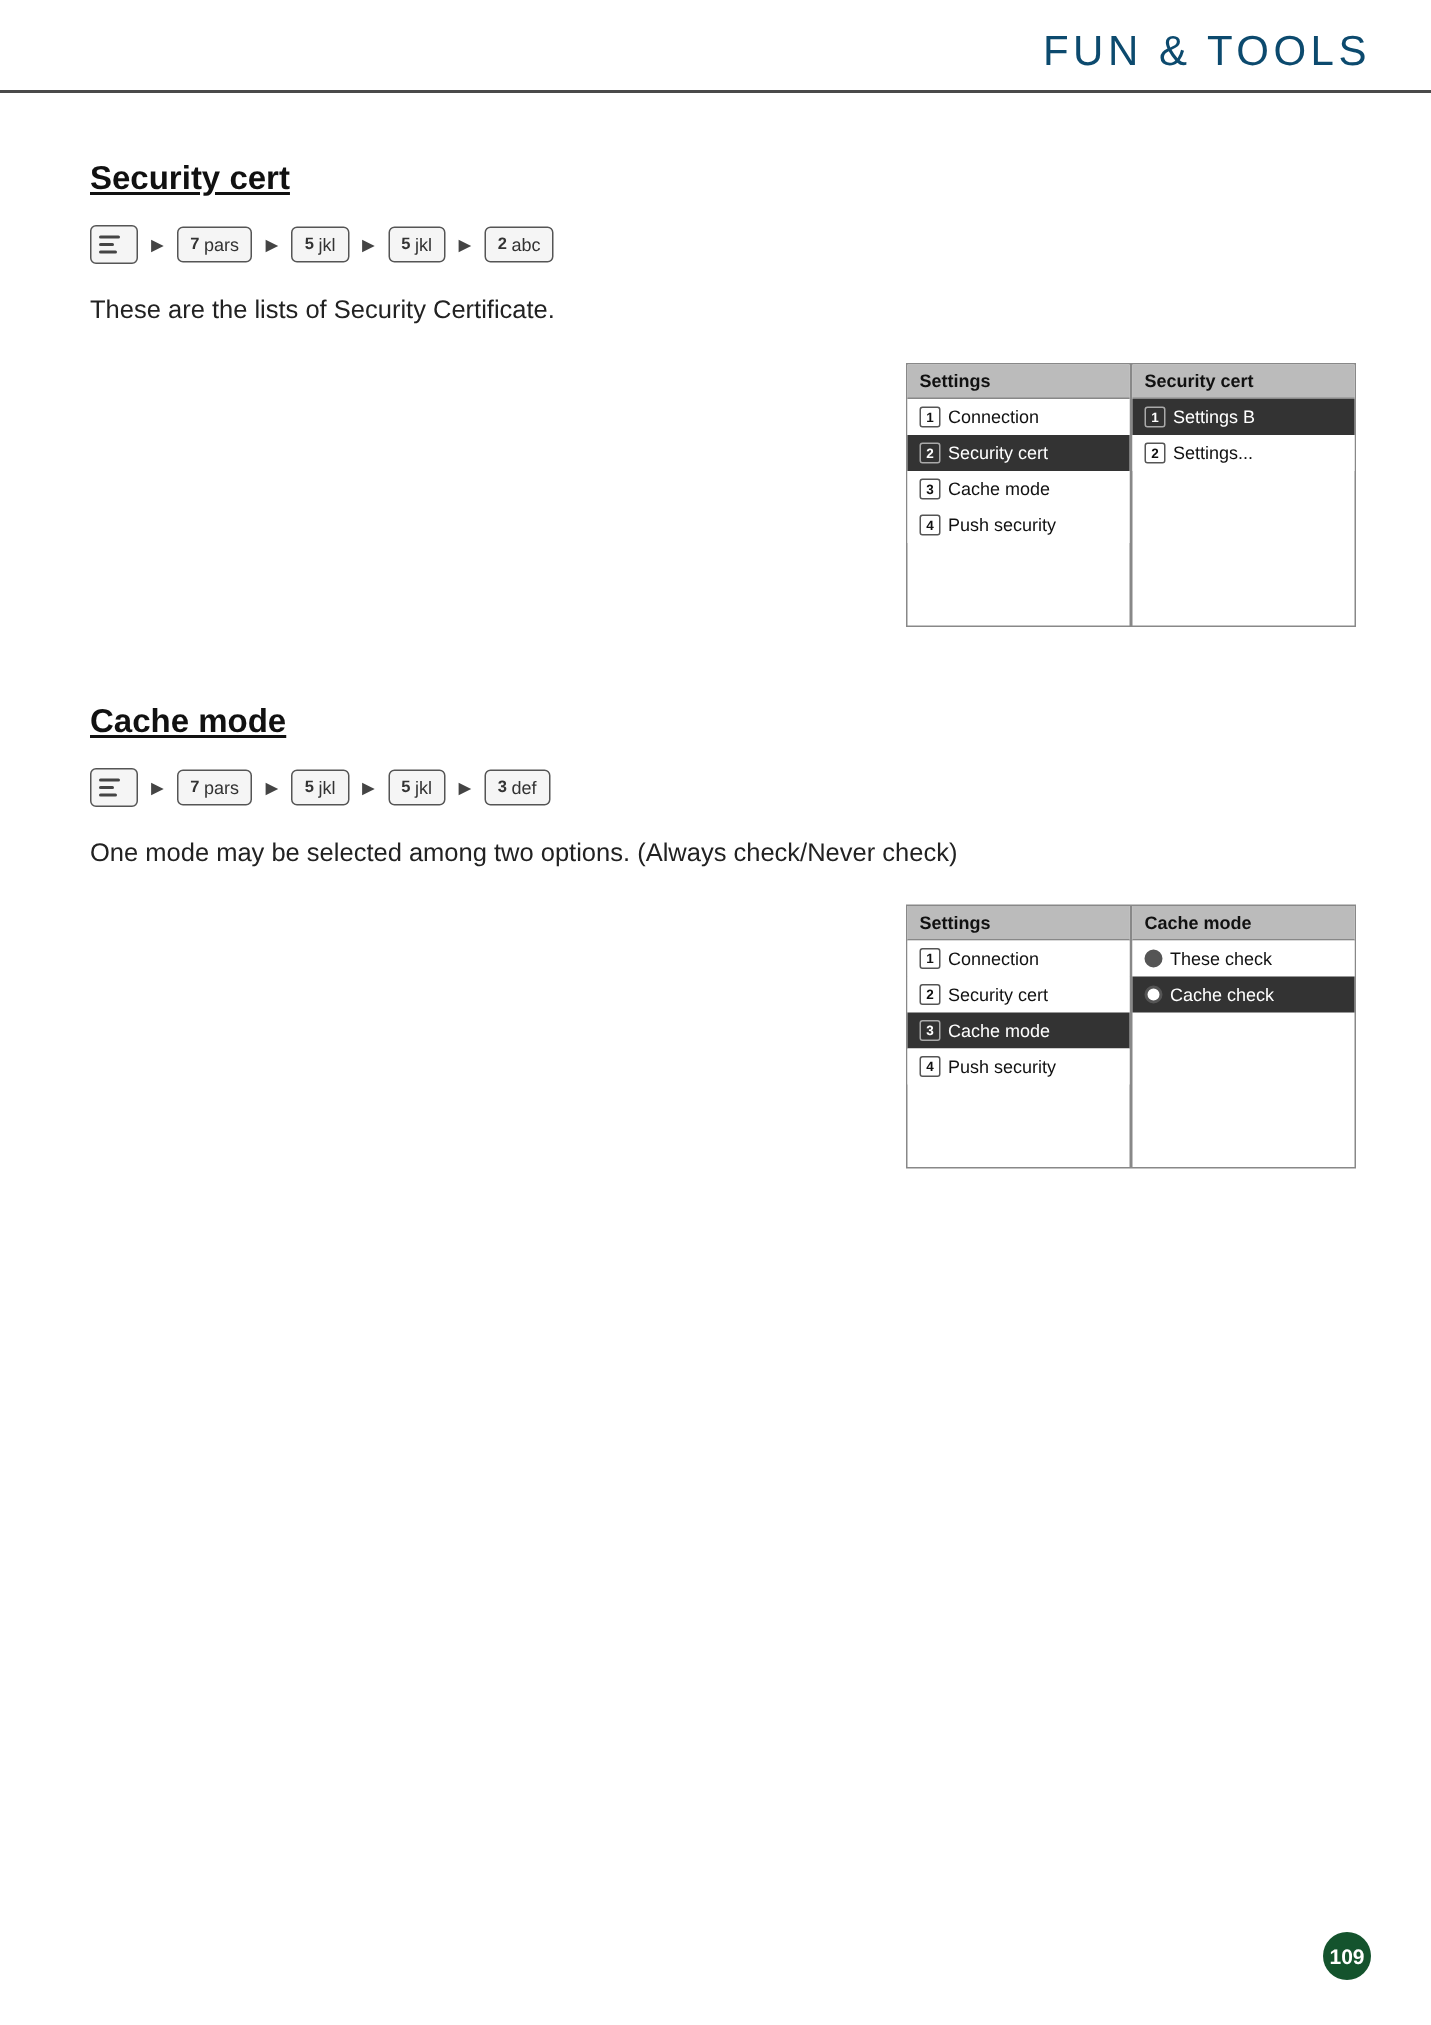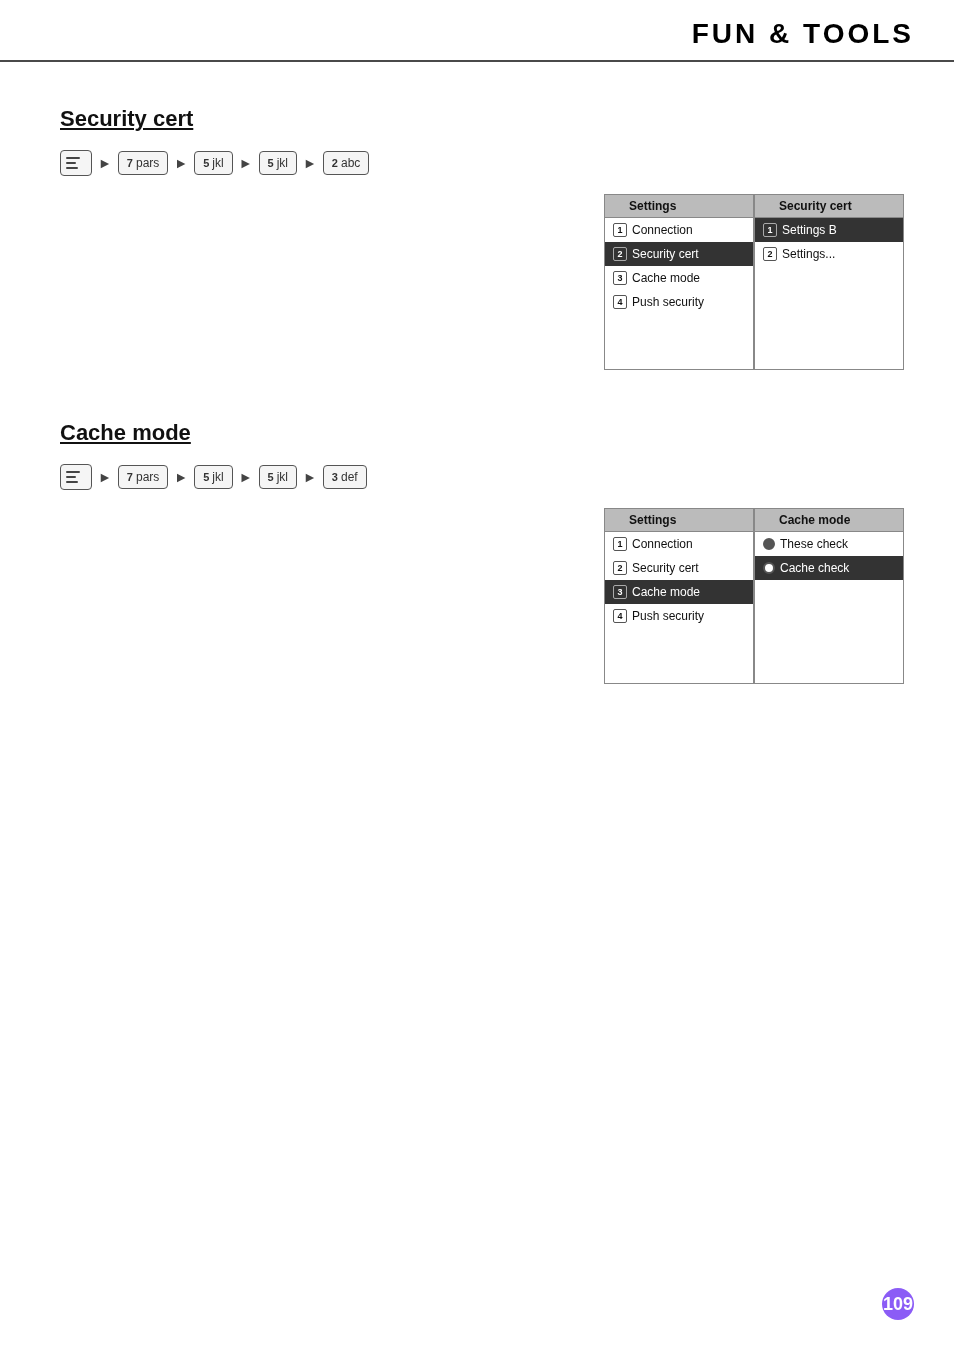--- a/index.html
+++ b/index.html
@@ -17,23 +17,23 @@
       display: flex;
       justify-content: flex-end;
       align-items: center;
       padding: 18px 40px 10px 40px;
       border-bottom: 2px solid #4a4a4a;
       margin-bottom: 0;
     }
 
     .header-title {
       font-size: 28px;
-      font-weight: bold;
+      font-weight: normal;
       letter-spacing: 3px;
-      color: #000000;
+      color: #0c4a6e;
       text-transform: uppercase;
     }
 
     
     .content {
       padding: 30px 50px 30px 60px;
       margin-top: 14px;
     }
 
     
@@ -127,21 +127,21 @@
       border: 1.5px solid #888;
       background: #fff;
       min-width: 150px;
     }
 
     .phone-screen-title {
       background: #bbb;
       color: #111;
       font-size: 12px;
       font-weight: bold;
-      padding: 4px 24px;
+      padding: 4px 8px;
       border-bottom: 1px solid #888;
     }
 
     .phone-screen-item {
       display: flex;
       align-items: center;
       padding: 5px 8px;
       font-size: 12px;
       color: #111;
       border-bottom: none;
@@ -198,29 +198,29 @@
       border: 2px solid #555;
       background: #fff;
       flex-shrink: 0;
     }
 
     
     .page-number {
       position: absolute;
       bottom: 30px;
       right: 40px;
-      background: #8b5cf6;
+      background: #14532d;
       color: #fff;
       border-radius: 50%;
       width: 32px;
       height: 32px;
       display: flex;
       align-items: center;
       justify-content: center;
-      font-size: 18px;
+      font-size: 14px;
       font-weight: bold;
     }
 
     .section-block {
       margin-bottom: 40px;
     }
   </style>
 </head>
 <body>
 
@@ -254,20 +254,21 @@
         <span class="box-num">5</span>
         <span class="box-label">jkl</span>
       </div>
       <span class="nav-arrow">►</span>
       <div class="nav-box">
         <span class="box-num">2</span>
         <span class="box-label">abc</span>
       </div>
     </div>
 
+    <p class="description">These are the lists of Security Certificate.</p>
 
     <div class="screenshots">
 
       <div class="phone-screen">
         <div class="phone-screen-title">Settings</div>
         <div class="phone-screen-item selected-white">
           <span class="item-num">1</span>
           <span>Connection</span>
         </div>
         <div class="phone-screen-item highlighted">
@@ -324,20 +325,21 @@
         <span class="box-num">5</span>
         <span class="box-label">jkl</span>
       </div>
       <span class="nav-arrow">►</span>
       <div class="nav-box">
         <span class="box-num">3</span>
         <span class="box-label">def</span>
       </div>
     </div>
 
+    <p class="description">One mode may be selected among two options. (Always check/Never check)</p>
 
     <div class="screenshots">
 
       <div class="phone-screen">
         <div class="phone-screen-title">Settings</div>
         <div class="phone-screen-item selected-white">
           <span class="item-num">1</span>
           <span>Connection</span>
         </div>
         <div class="phone-screen-item selected-white">

